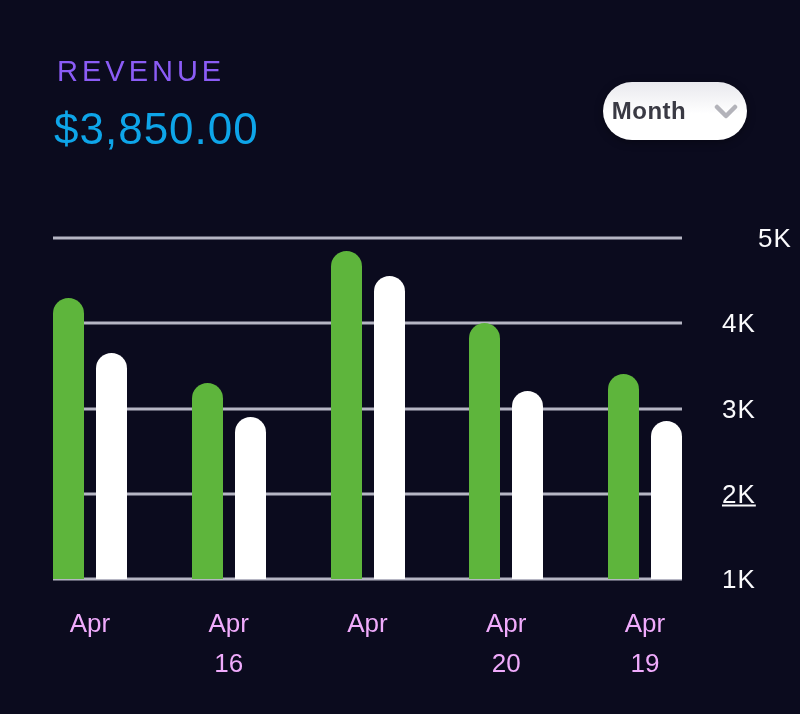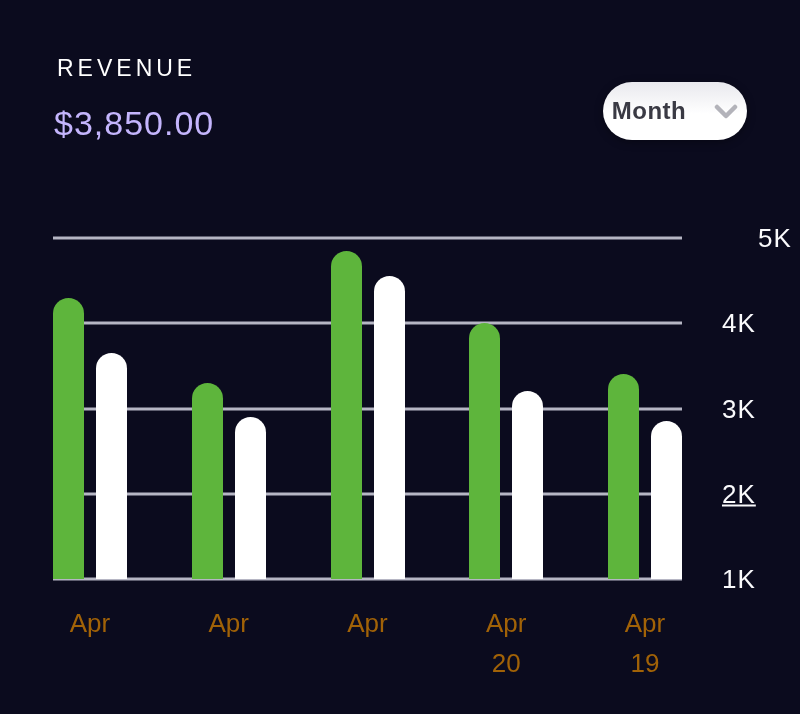--- a/index.html
+++ b/index.html
@@ -9,27 +9,27 @@
     font-family: "Liberation Sans", "DejaVu Sans", sans-serif;
     position: relative;
     overflow: hidden;
     color: #fff;
   }
   .card { position: absolute; inset: 0; }
 
   
   .revenue-label {
     position: absolute; left: 57px; top: 55px;
-    font-size: 23px; letter-spacing: 4px; font-weight: 500;
-    color: #ffffff;
+    font-size: 29px; letter-spacing: 4px; font-weight: 500;
+    color: #8b5cf6;
   }
   .revenue-value {
     position: absolute; left: 54px; top: 104px;
-    font-size: 34px; font-weight: 400; letter-spacing: 1px;
-    color: #c4b5fd;
+    font-size: 44px; font-weight: 400; letter-spacing: 1px;
+    color: #0ea5e9;
   }
   .pill {
     position: absolute; left: 603px; top: 82px;
     width: 144px; height: 58px;
     border: none; border-radius: 29px;
     background: linear-gradient(180deg, #e9e9ee 0%, #ffffff 55%);
     box-shadow: 0 2px 8px rgba(0,0,0,0.35);
     display: flex; align-items: center; justify-content: center;
     gap: 28px; cursor: pointer;
     font-family: inherit;
@@ -67,21 +67,21 @@
   .bar {
     width: 31px;
     border-radius: 16px 16px 0 0;
   }
   .xlabels {
     position: absolute; left: 0; top: calc(100% + 24px); width: 629px;
     display: flex; justify-content: space-between;
   }
   .xlabel {
     width: 74px; text-align: center;
-    font-size: 26px; line-height: 40px; color: #a16207; font-weight: 400;
+    font-size: 26px; line-height: 40px; color: #f0abfc; font-weight: 400;
   }
 </style>
 </head>
 <body>
 
 <div class="card">
 
   <div class="revenue-label">REVENUE</div>
 
   <div class="revenue-value">$3,850.00</div>
@@ -124,20 +124,21 @@
           <div class="bar" style="height: 60%; background: rgb(94, 181, 60);"></div>
           <div class="bar" style="height: 46.25%; background: rgb(255, 255, 255);"></div>
         </div>
       </div>
     <div class="xlabels">
         <div class="xlabel">
           <div>Apr</div>
         </div>
         <div class="xlabel">
           <div>Apr</div>
+          <div>16</div>
         </div>
         <div class="xlabel">
           <div>Apr</div>
         </div>
         <div class="xlabel">
           <div>Apr</div>
           <div>20</div>
         </div>
         <div class="xlabel">
           <div>Apr</div>

